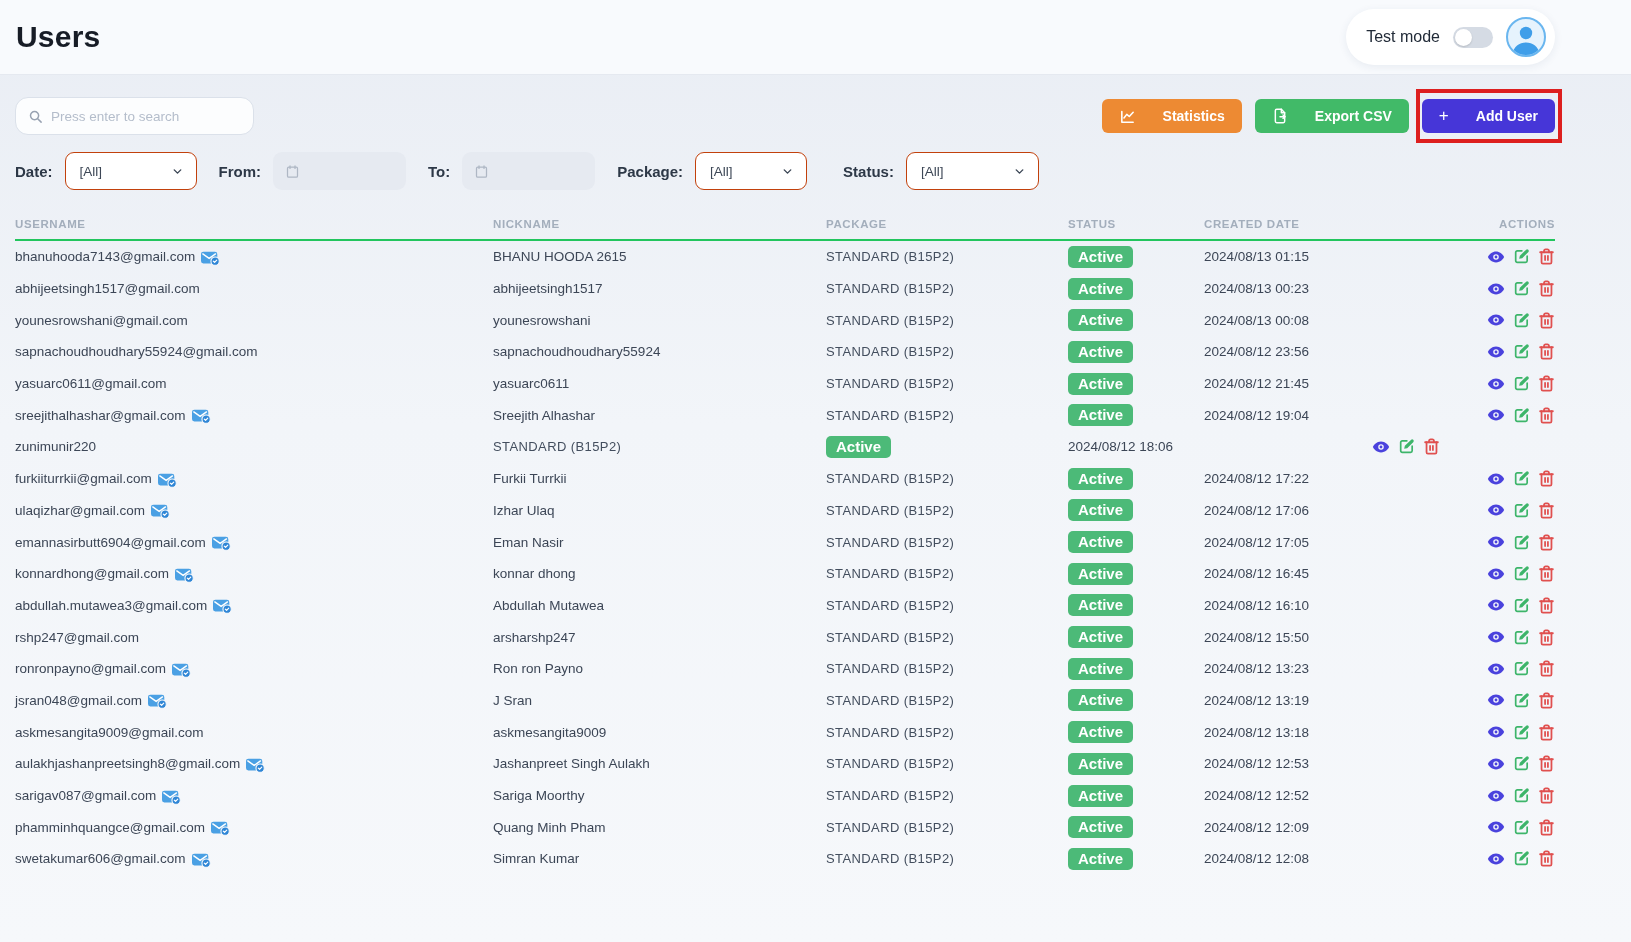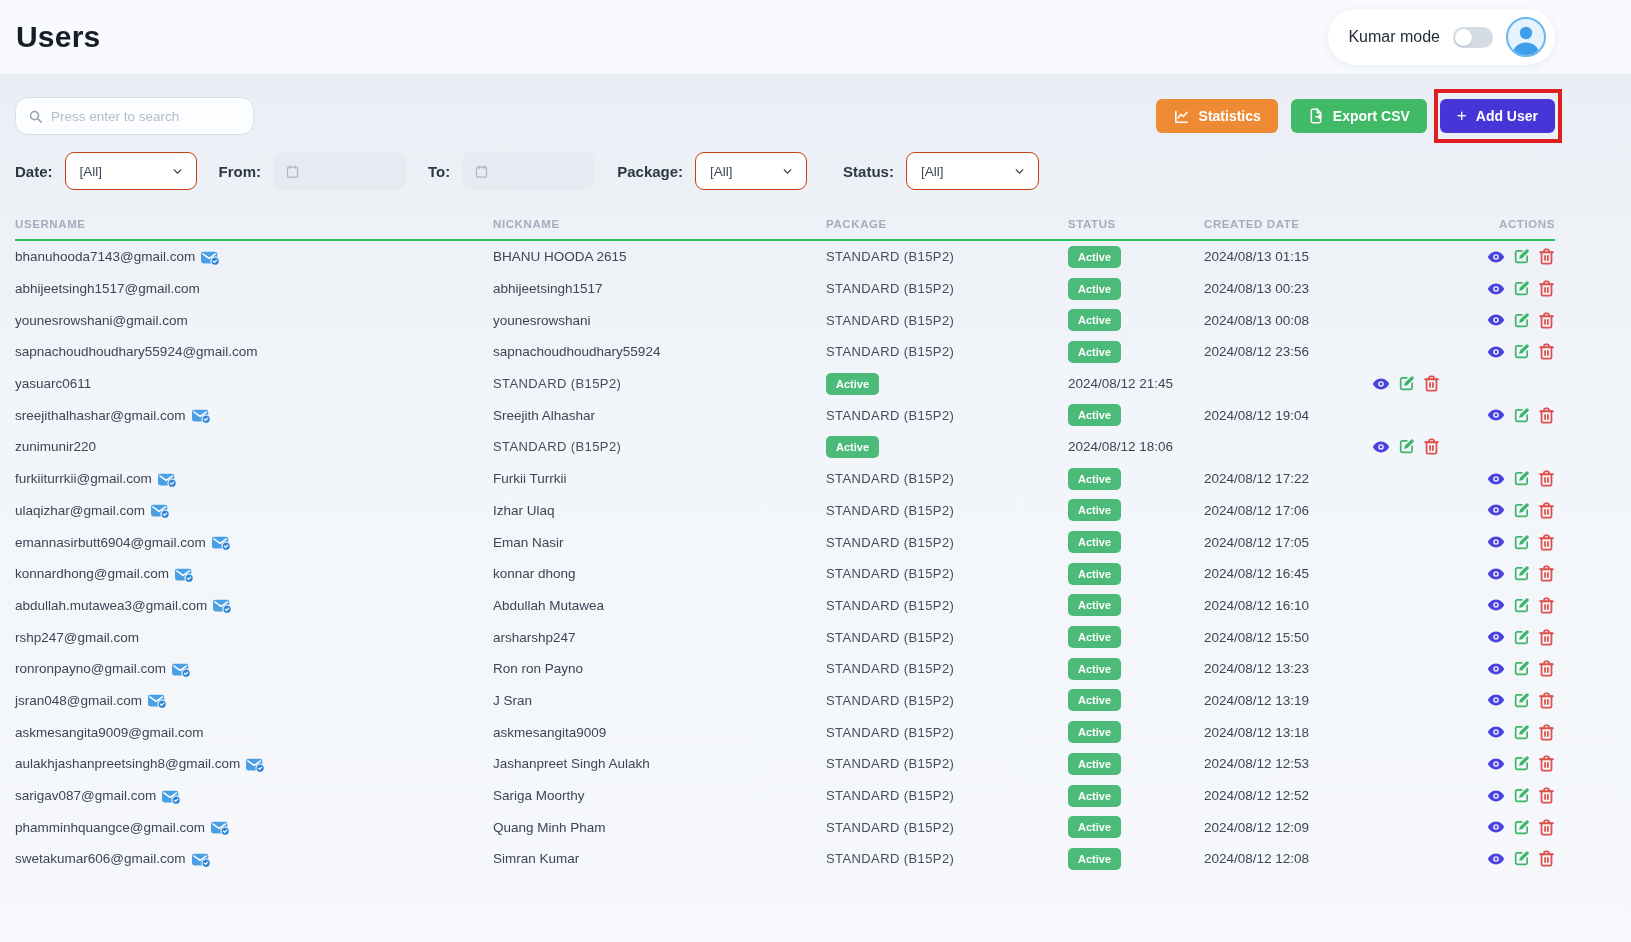--- a/index.html
+++ b/index.html
@@ -30,21 +30,21 @@
   .search-box {
     width:239px; height:38px; background:#fcfdfe; border:1px solid #dbe1ea; border-radius:13px;
     display:flex; align-items:center; padding:0 10px 0 12px; gap:8px;
   }
   .search-box input { border:none; outline:none; background:transparent; font-size:13.5px; color:#3c4656; width:100%; font-family:"Liberation Sans",sans-serif; }
   .search-box input::placeholder { color:#b4bdcb; }
 
   .btn-group { display:flex; gap:13px; align-items:center; }
   .btn {
     height:34px; border:none; border-radius:6px; color:#ffffff; font-size:14px; font-weight:700;
-    font-family:"Liberation Sans",sans-serif; display:flex; align-items:center; gap:9px;
+    font-family:"Liberation Sans",sans-serif; display:flex; align-items:center; gap:27px;
     padding:0 17px; cursor:pointer; min-width:108px; justify-content:center;
   }
   .btn-orange { background:#ed8a33; }
   .btn-green  { background:#41ba68; }
   .btn-indigo { background:#4636d8; }
   .addwrap { position:relative; }
   .annotation-box { position:absolute; left:-6px; top:-10px; right:-7px; bottom:-10px; border:4px solid #dd1f1f; pointer-events:none; }
 
   .filters { margin-top:17px; display:flex; align-items:center; }
   .flabel { font-size:15px; font-weight:700; color:#2d3847; margin-right:12px; }
@@ -70,35 +70,35 @@
   .thead .th-actions { text-align:right; }
 
   .rows { }
   .row {
     display:grid; grid-template-columns:478px 333px 242px 136px 236px 1fr;
     height:31.7px; align-items:center; font-size:13.5px; color:#3c4656;
   }
   .c-username { display:flex; align-items:center; gap:6px; }
   .c-package { font-size:13px; letter-spacing:0.4px; color:#434e5e; }
   .badge {
-    display:inline-block; background:#4cba78; color:#ffffff; font-size:11px; font-weight:700;
+    display:inline-block; background:#4cba78; color:#ffffff; font-size:15px; font-weight:700;
     padding:3px 10px; border-radius:5px; line-height:16px;
   }
   .c-date { color:#3c4656; }
   .c-actions { display:flex; justify-content:flex-end; align-items:center; gap:8px; }
   .act { display:inline-flex; cursor:pointer; }
   .mailicon { display:inline-flex; position:relative; top:1px; }
 </style>
 </head>
 <body>
 
 <div class="topbar">
   <div class="page-title">Users</div>
   <div class="account-pill">
-    <span class="testmode-label">Kumar mode</span>
+    <span class="testmode-label">Test mode</span>
     <div class="toggle">
         <div class="knob"></div>
       </div>
     <div class="avatar">
       <span style="display:inline-flex;">
         <svg width="34" height="33" viewBox="0 0 34 33">
             <circle cx="17" cy="11" r="6.2" fill="#3f9ee9"></circle>
             <path d="M3 33c1.5-8.5 7.3-12.5 14-12.5S29.5 24.5 31 33z" fill="#3f9ee9"></path>
           </svg>
       </span>
@@ -357,20 +357,24 @@
               <path d="M19 6v14a2 2 0 0 1-2 2H7a2 2 0 0 1-2-2V6"></path>
               <path d="M8.5 6V4.2A2.2 2.2 0 0 1 10.7 2h2.6a2.2 2.2 0 0 1 2.2 2.2V6"></path>
               <line x1="10" y1="11" x2="10" y2="17"></line>
               <line x1="14" y1="11" x2="14" y2="17"></line>
             </svg>
       </span>
     </div>
   </div>
 
   <div class="row">
+    <div class="cell c-username">
+      <span>yasuarc0611@gmail.com</span>
+
+    </div>
     <div class="cell c-nickname">yasuarc0611</div>
     <div class="cell c-package">STANDARD (B15P2)</div>
     <div class="cell c-status"><span class="badge">Active</span></div>
     <div class="cell c-date">2024/08/12 21:45</div>
     <div class="cell c-actions">
       <span class="act">
         <svg width="18" height="18" viewBox="0 0 24 24">
               <path d="M12 4.8C6.2 4.8 2.3 9.4 1.2 12c1.1 2.6 5 7.2 10.8 7.2S21.7 14.6 22.8 12C21.7 9.4 17.8 4.8 12 4.8z" fill="#4a42dd"></path>
               <circle cx="12" cy="12" r="3.7" fill="#f6f8fb"></circle>
               <circle cx="12" cy="12" r="1.9" fill="#4a42dd"></circle>

